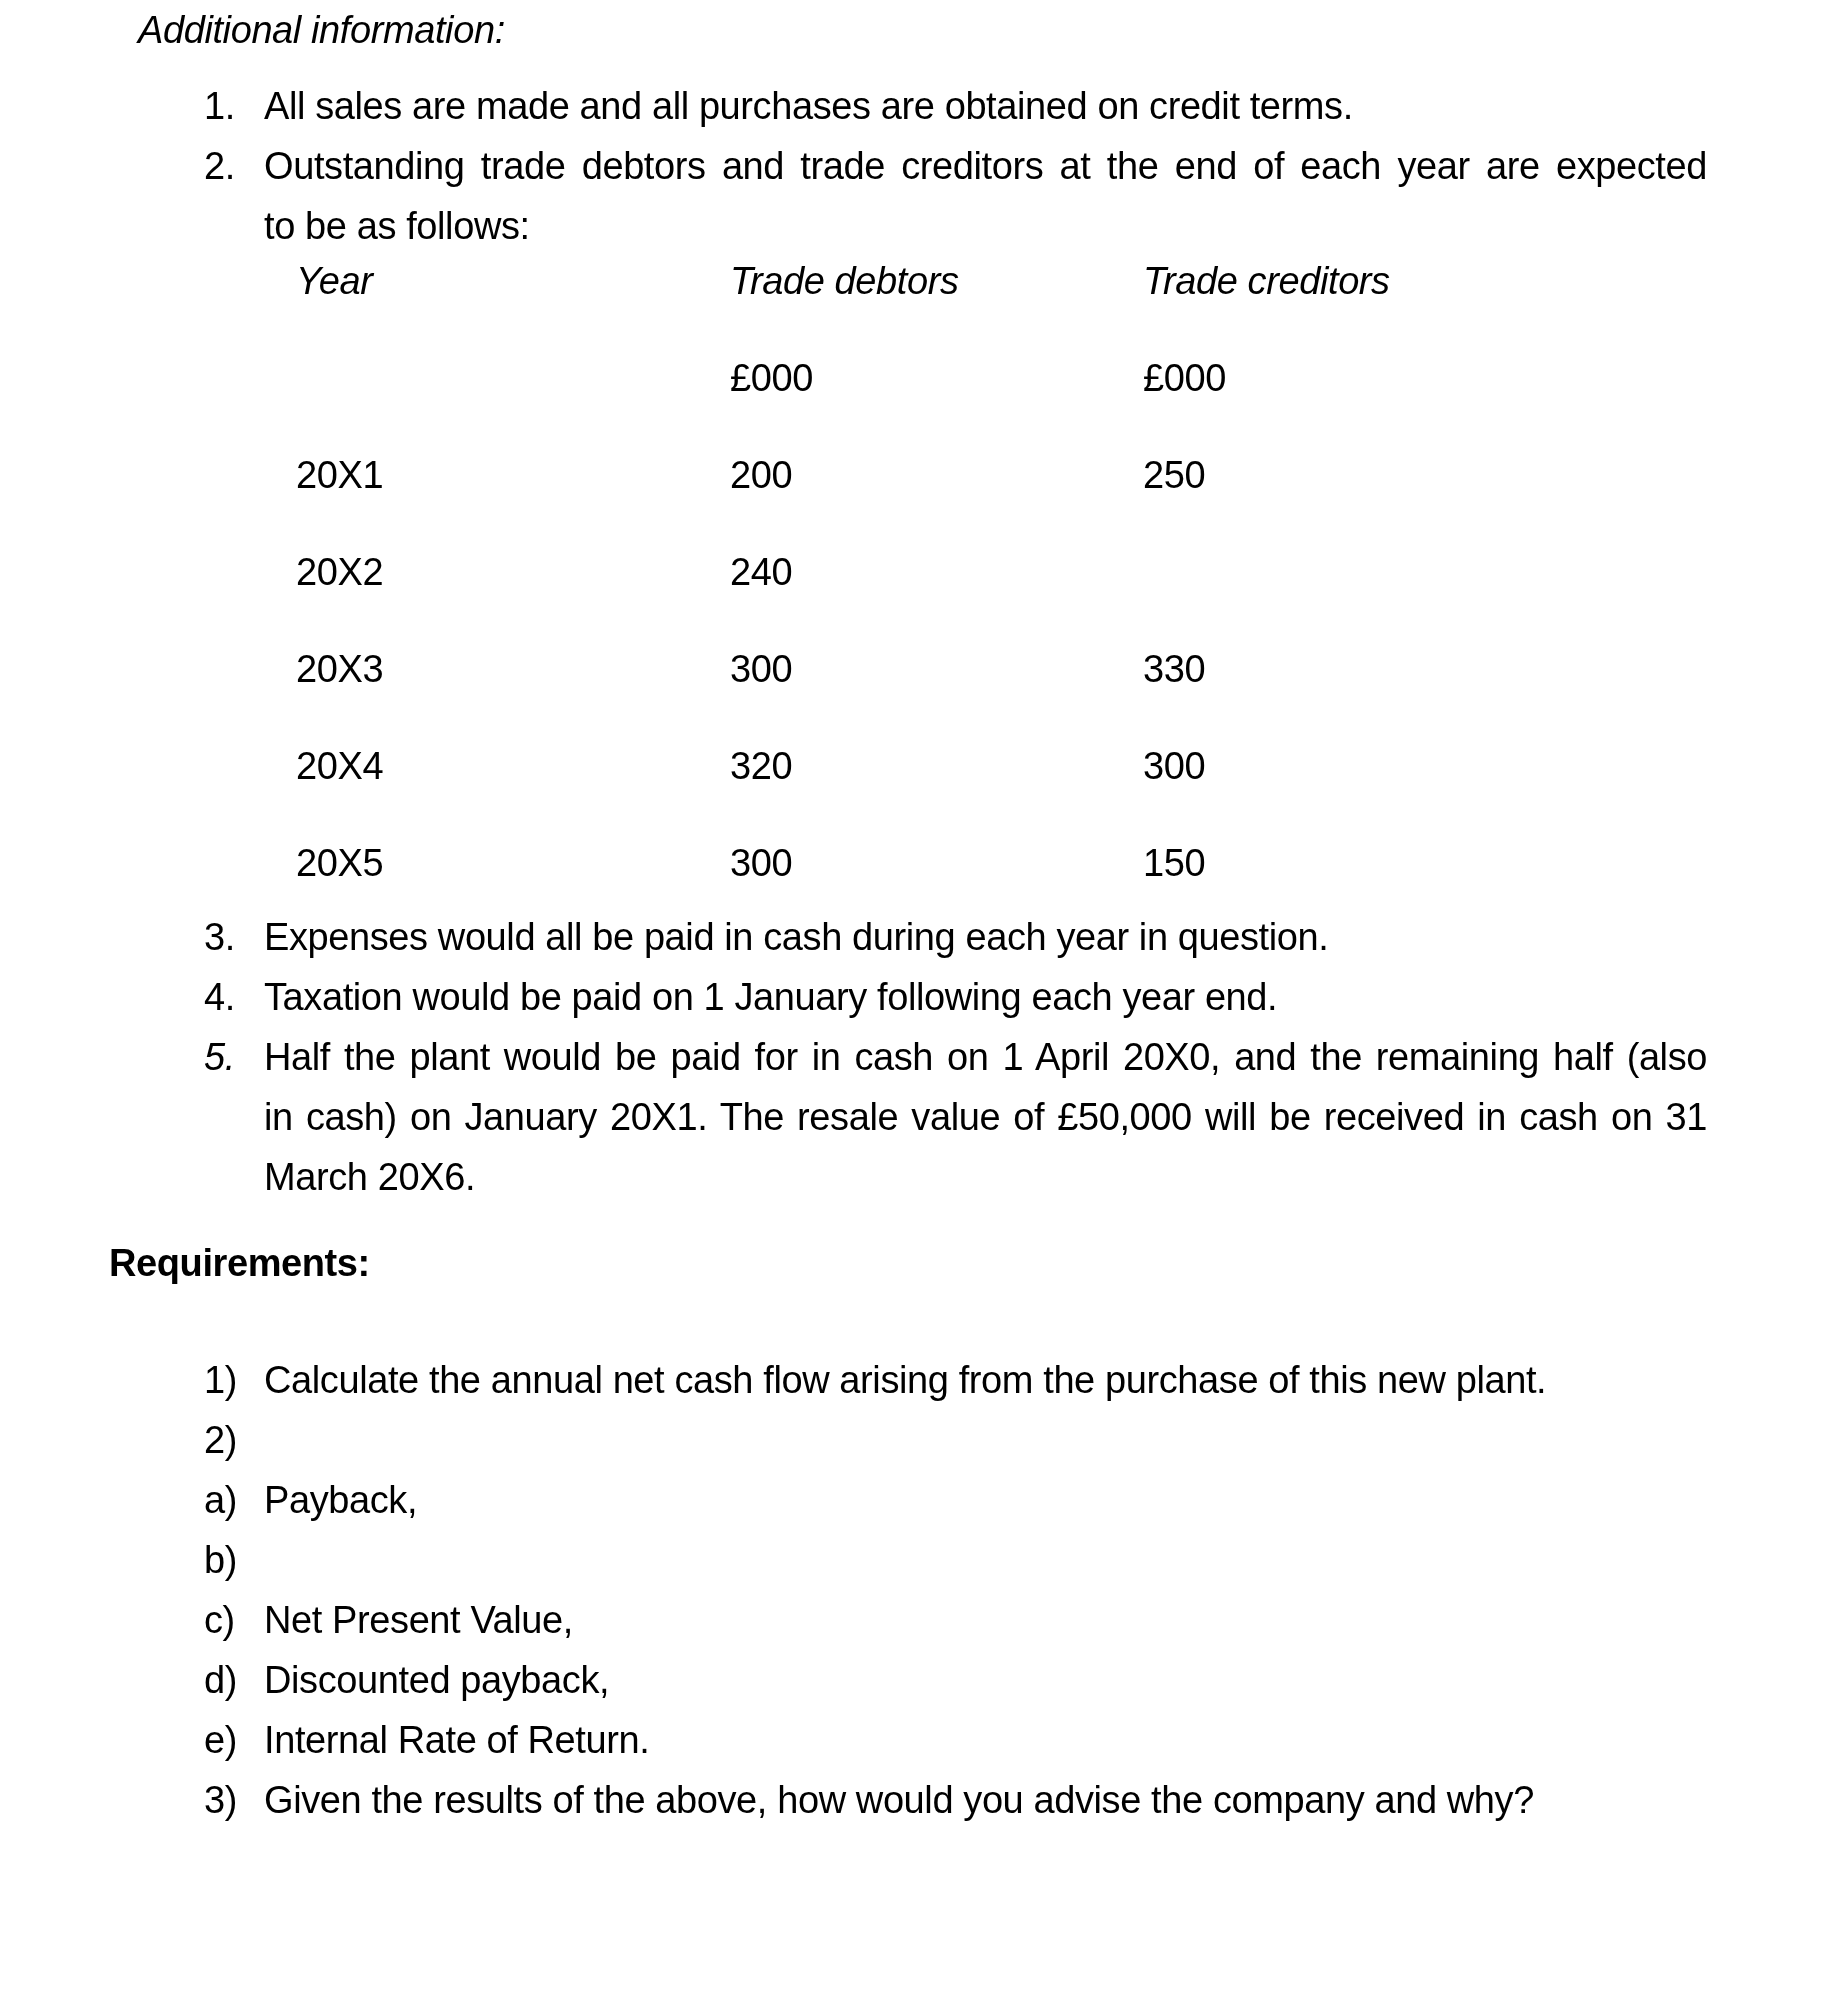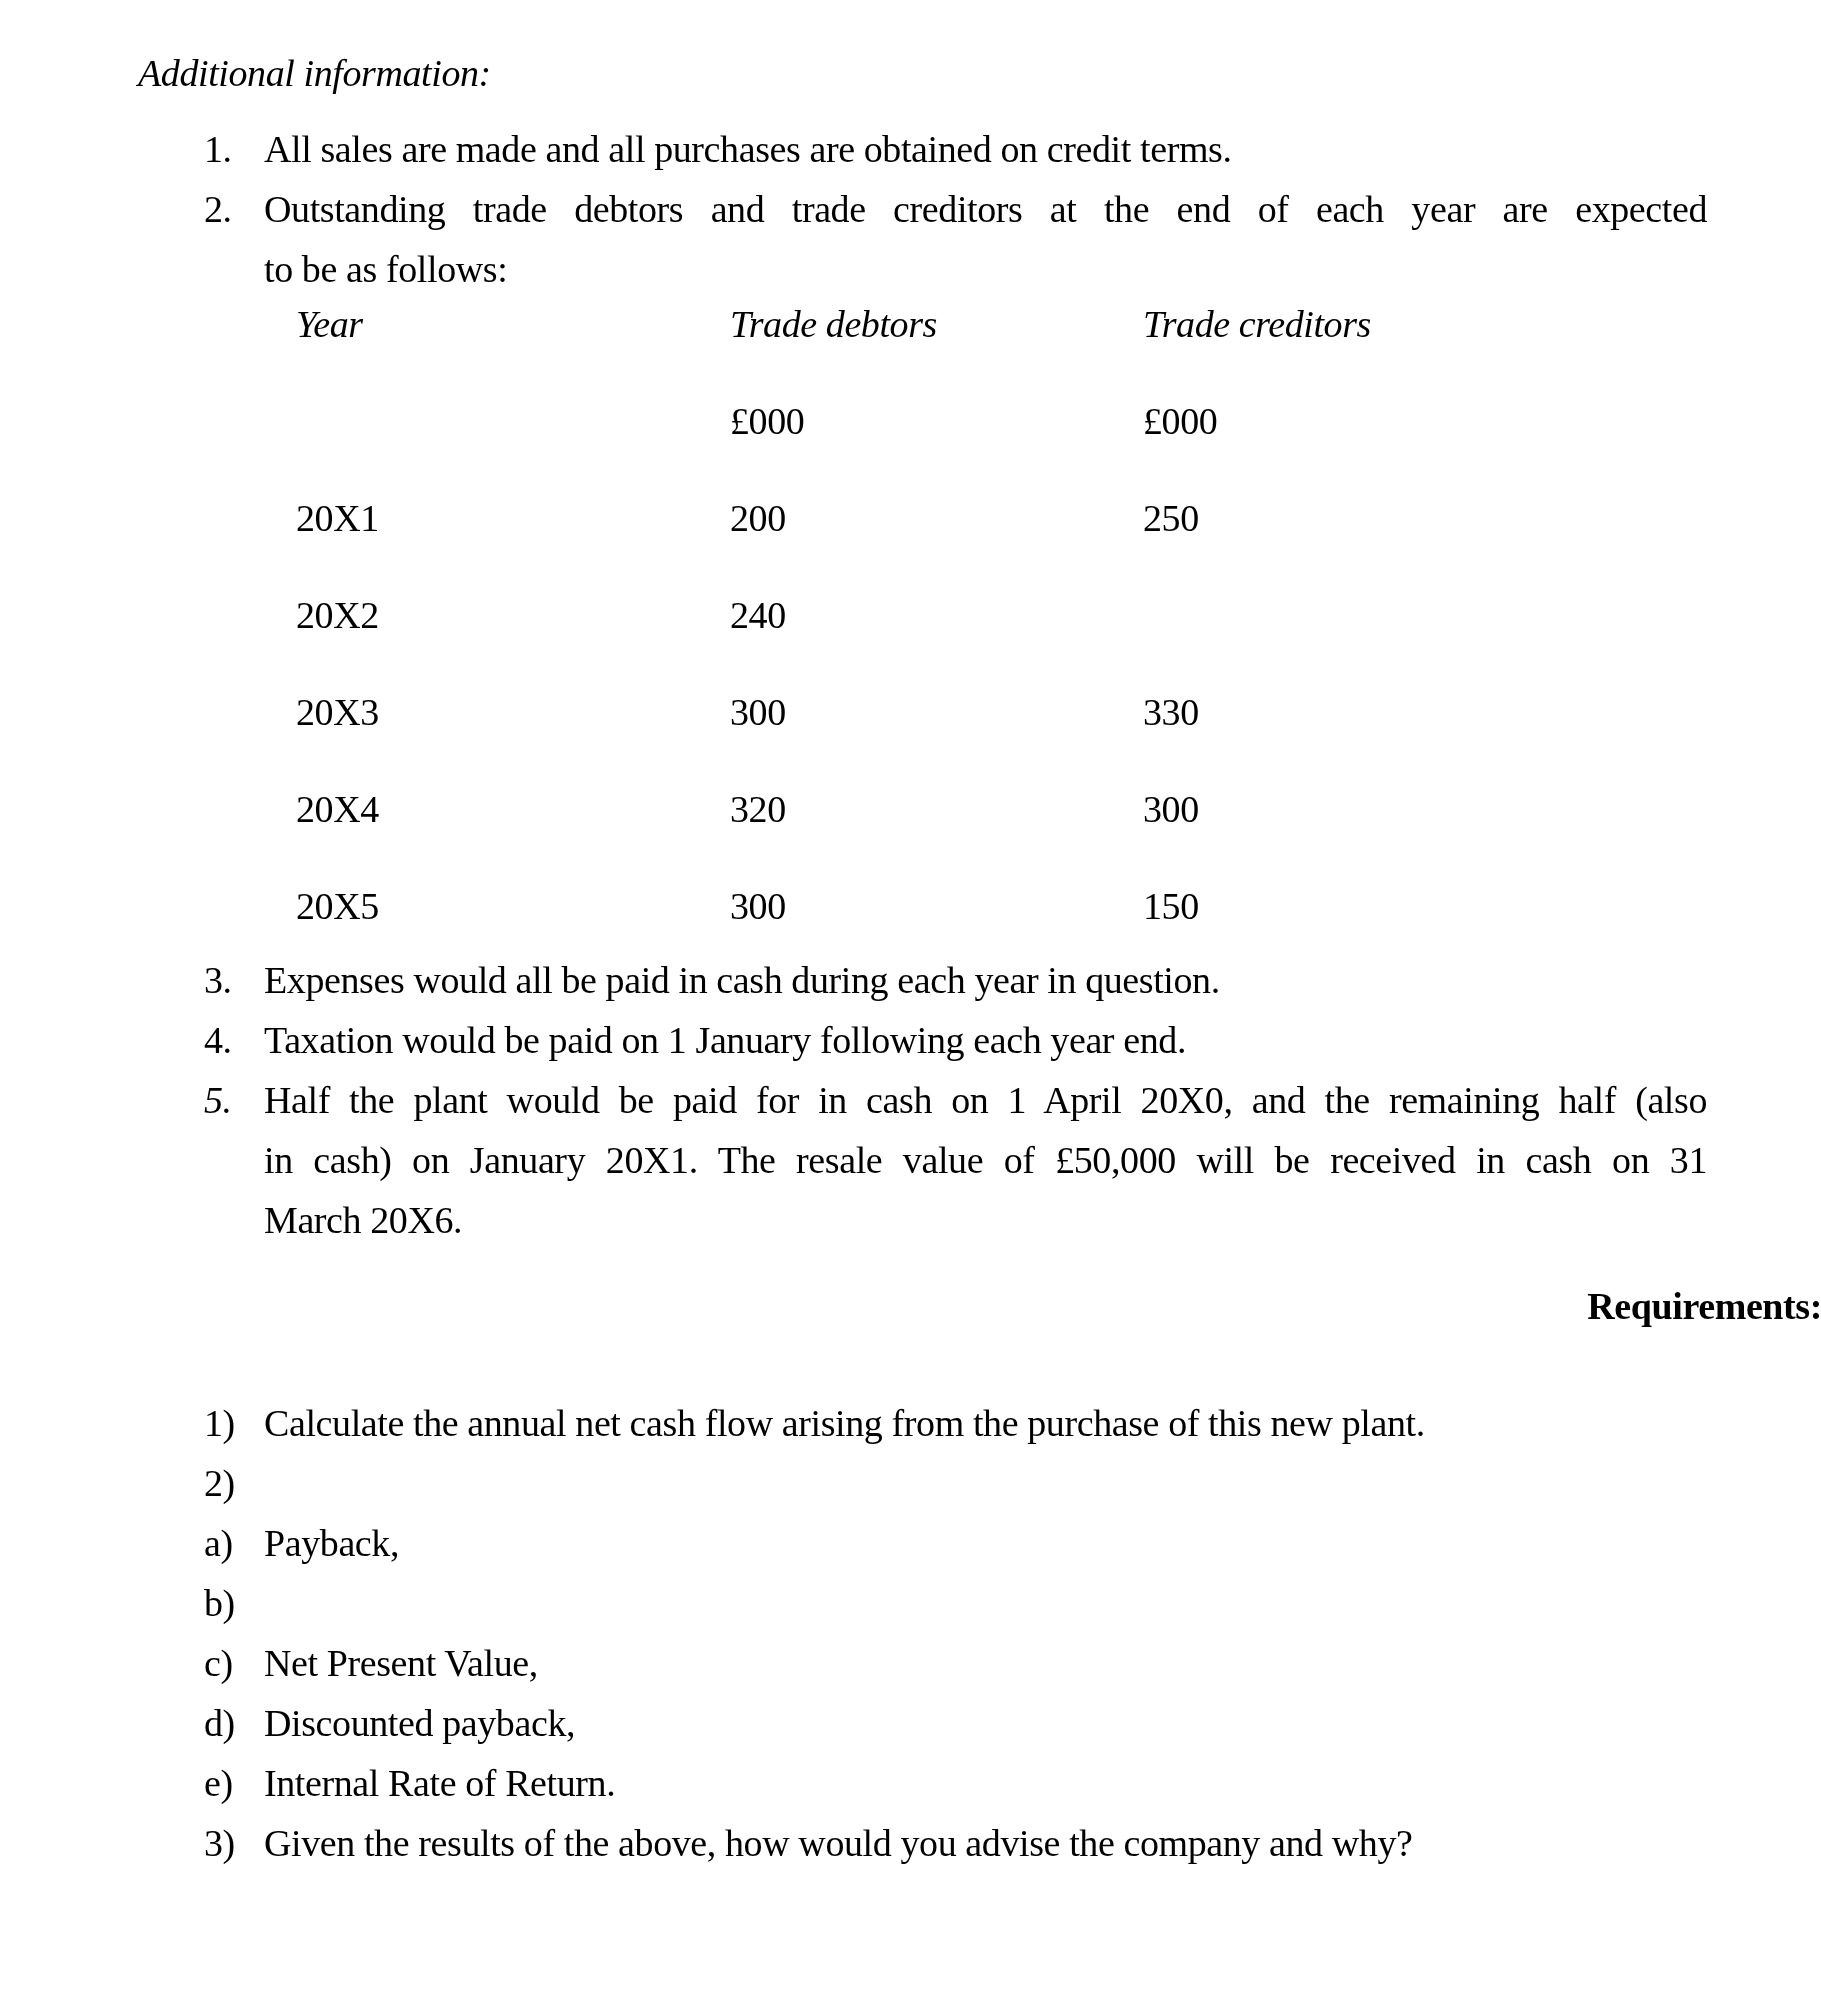--- a/index.html
+++ b/index.html
@@ -12,32 +12,29 @@
     height: 2015px;
     position: relative;
     overflow: hidden;
     font-family: "Liberation Sans", sans-serif;
     font-size: 38px;
     line-height: 60px;
     color: #000000;
     letter-spacing: -0.4px;
   }
   .doc {
-    padding-top: 43px;
-    font-family: Liberation Serif, serif;
   }
   .section-heading {
     margin-left: 138px;
     font-style: italic;
   }
   .req-heading {
-    margin-left: 68px;
+    margin-left: 109px;
     font-weight: bold;
     margin-top: 26px;
-    text-align: right;
   }
   .list-item {
     display: flex;
     margin-left: 204px;
   }
   .list-num {
     flex: 0 0 60px;
   }
   .list-num.italic {
     font-style: italic;

